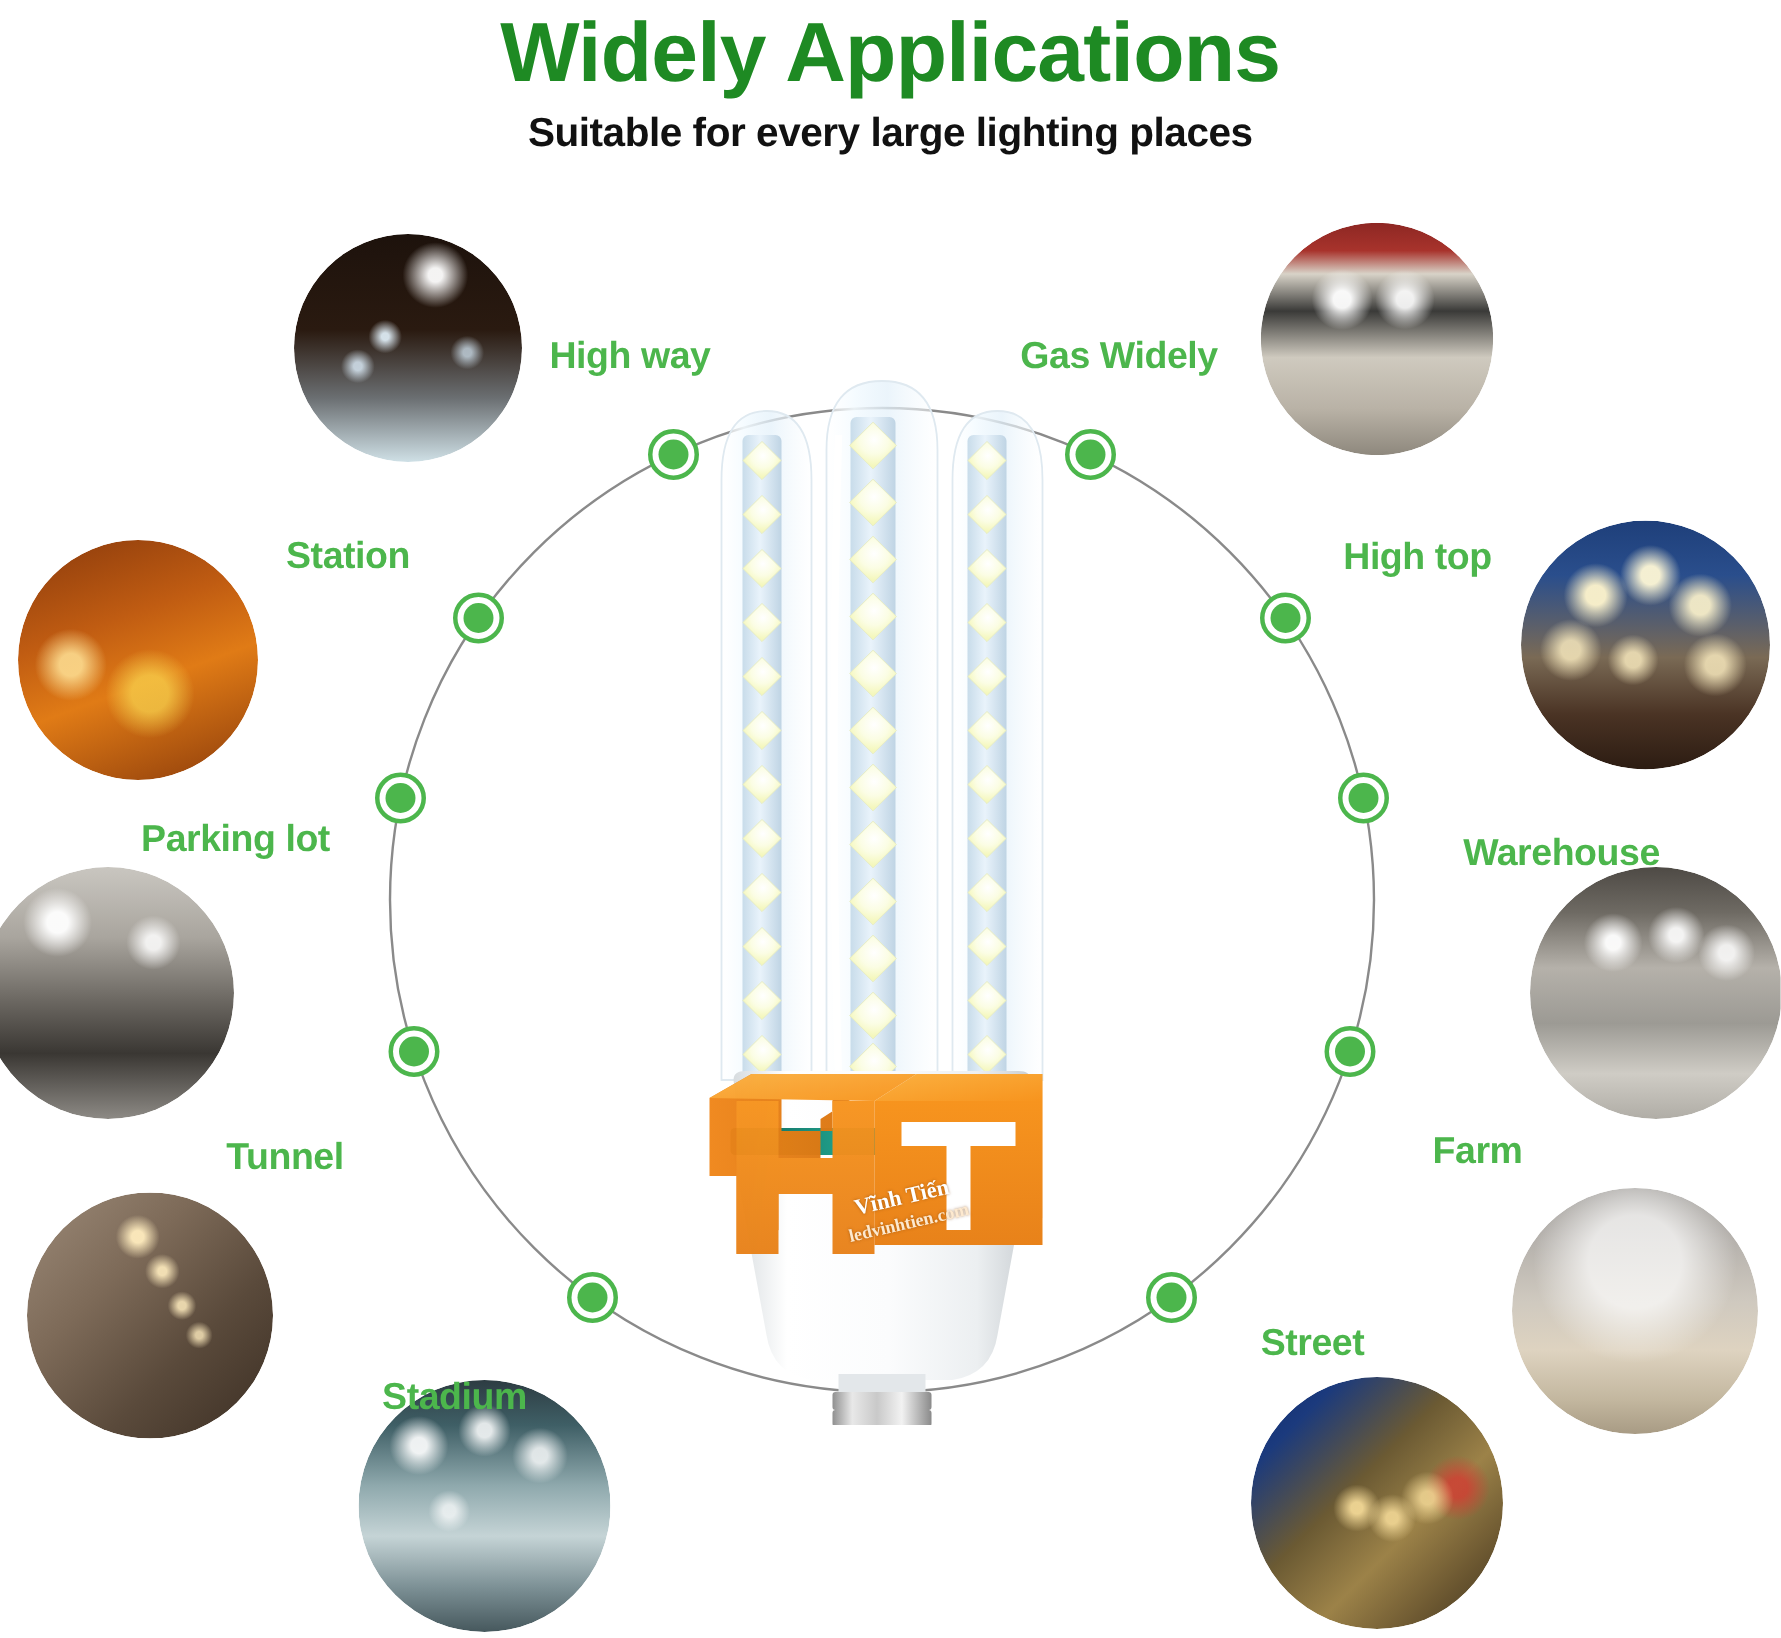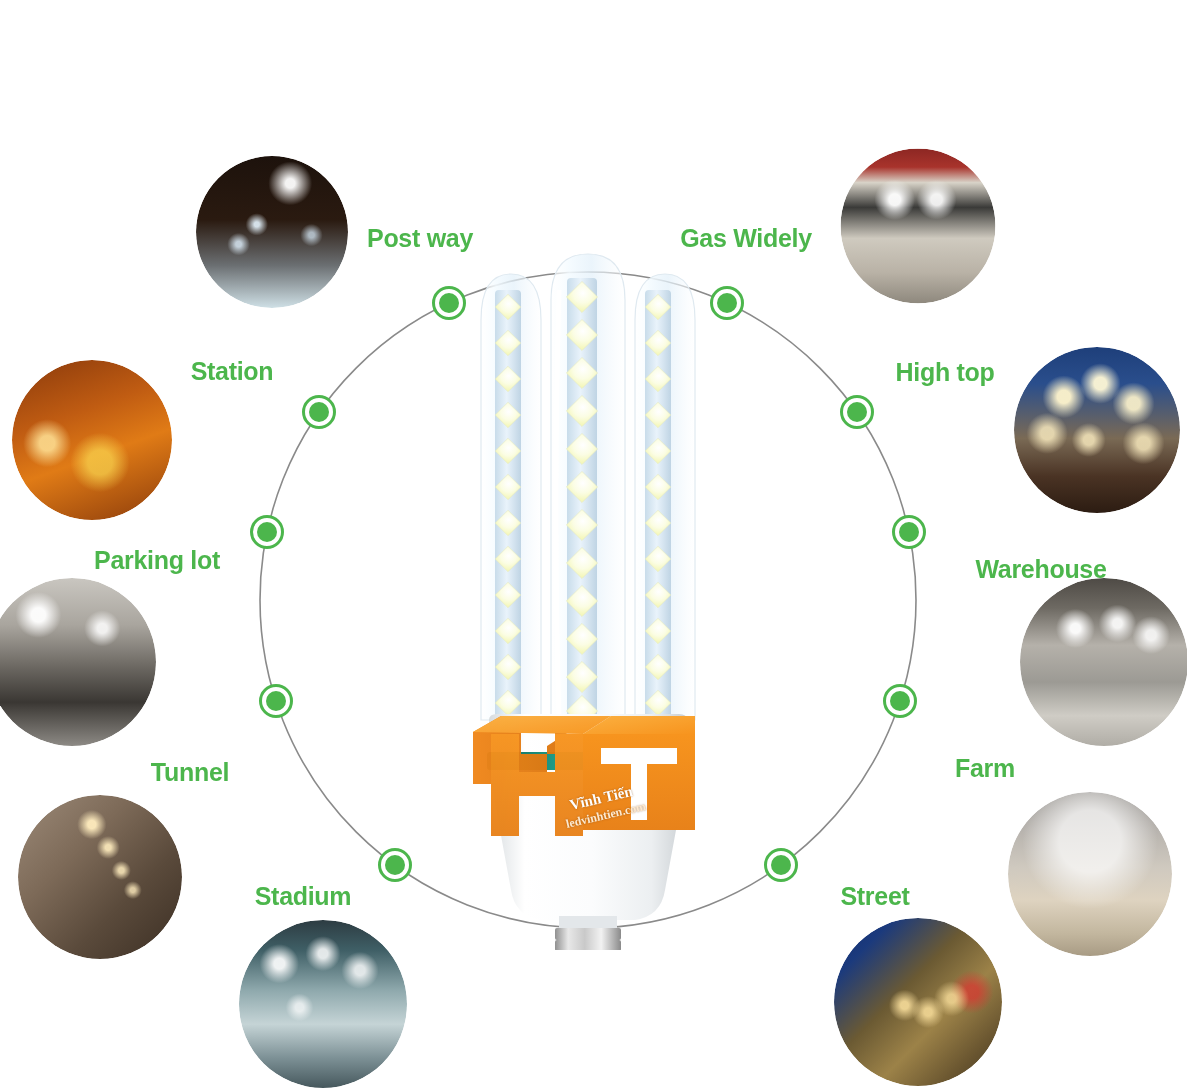--- a/index.html
+++ b/index.html
@@ -114,20 +114,24 @@
     font-family: "Liberation Serif", serif;
     font-weight: bold;
     text-shadow: 0 0 2px rgba(120,60,0,.6);
   }
 </style>
 </head>
 <body>
 
 <div id="stage">
 
+  <div id="header">
+    <div id="title">Widely Applications</div>
+    <div id="subtitle">Suitable for every large lighting places</div>
+  </div>
 
   <svg id="orbit-svg" viewBox="0 0 1187 1092">
     <circle cx="588" cy="600" r="328" fill="none" stroke="#8a8a8a" stroke-width="1.6"></circle>
   </svg>
 
   <div id="photos">
       <div class="photo" style="left: 272px; top: 232px; width: 152px; height: 152px;">
         <div class="pimg" style="background: radial-gradient(circle at 62% 18%, rgba(255, 255, 255, 0.95) 0px, rgba(255, 255, 255, 0.95) 3%, rgba(255, 255, 255, 0) 14%), radial-gradient(circle at 40% 45%, rgba(230, 245, 255, 0.9) 0px, rgba(230, 245, 255, 0.9) 2%, rgba(255, 255, 255, 0) 9%), radial-gradient(circle at 28% 58%, rgba(225, 242, 255, 0.8) 0px, rgba(225, 242, 255, 0.8) 2%, rgba(255, 255, 255, 0) 8%), radial-gradient(circle at 76% 52%, rgba(220, 240, 255, 0.7) 0px, rgba(220, 240, 255, 0.7) 2%, rgba(255, 255, 255, 0) 8%), linear-gradient(rgb(29, 18, 12) 0%, rgb(42, 26, 16) 42%, rgb(107, 111, 114) 72%, rgb(207, 224, 230) 100%);"></div>
       </div>
       <div class="photo" style="left: 918px; top: 226px; width: 155px; height: 155px;">
@@ -340,25 +344,25 @@
         <span class="core"></span>
       </div>
       <div class="node" style="left: 395.206px; top: 865.358px;">
         <span class="core"></span>
       </div>
       <div class="node" style="left: 780.794px; top: 865.358px;">
         <span class="core"></span>
       </div>
     </div>
   <div id="labels">
-      <div class="app-label" style="left: 420px; top: 238px;">Post way</div>
+      <div class="app-label" style="left: 420px; top: 238px;">High way</div>
       <div class="app-label" style="left: 746px; top: 238px;">Gas Widely</div>
       <div class="app-label" style="left: 232px; top: 371px;">Station</div>
       <div class="app-label" style="left: 945px; top: 372px;">High top</div>
       <div class="app-label" style="left: 157px; top: 560px;">Parking lot</div>
       <div class="app-label" style="left: 1041px; top: 569px;">Warehouse</div>
       <div class="app-label" style="left: 190px; top: 772px;">Tunnel</div>
       <div class="app-label" style="left: 985px; top: 768px;">Farm</div>
-      <div class="app-label" style="left: 303px; top: 896px;">Stadium</div>
+      <div class="app-label" style="left: 303px; top: 932px;">Stadium</div>
       <div class="app-label" style="left: 875px; top: 896px;">Street</div>
     </div>
 
 </div>
 
 </body></html>

